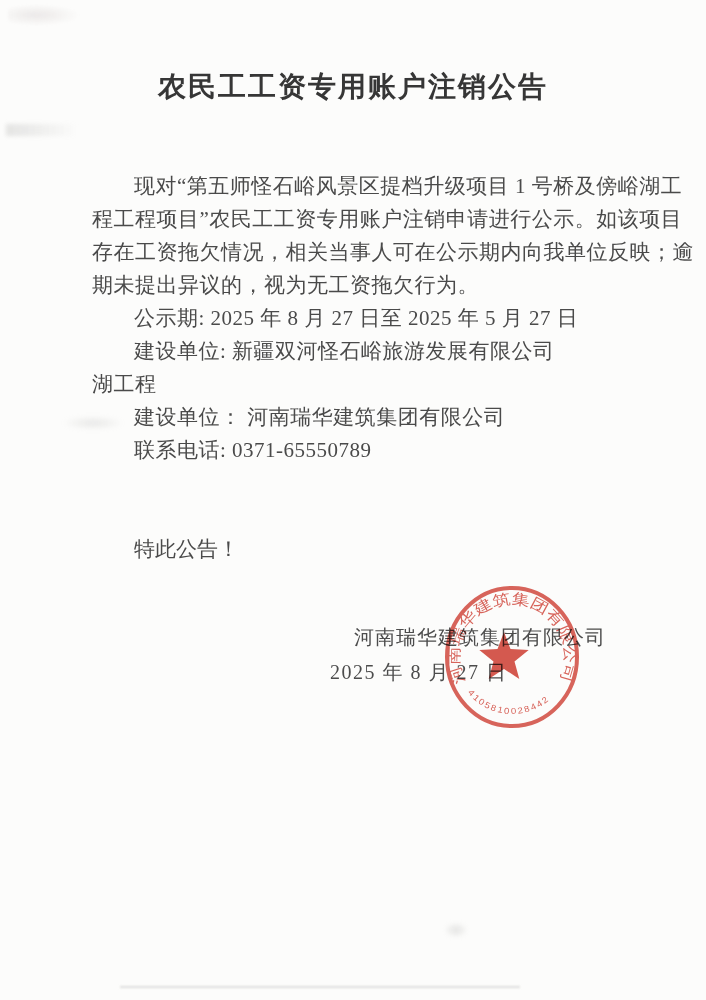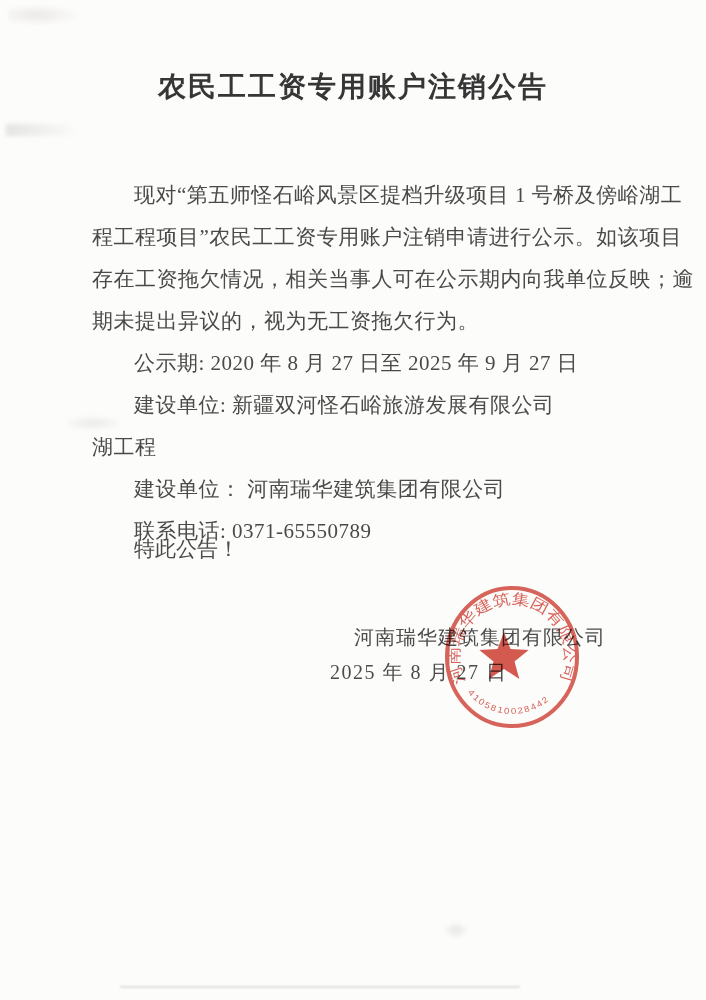--- a/index.html
+++ b/index.html
@@ -25,21 +25,20 @@
   .body-block{
     position:absolute;
     top:170px;left:92px;width:534px;
   }
   .bline{
     height:33px;line-height:33px;
     font-size:21px;
     letter-spacing:0.5px;
     white-space:nowrap;
     color:#4a4a4a;
-    margin-top:9px;
   }
   .bline.indent{padding-left:42px;}
   .closing{
     position:absolute;
     top:533px;left:134px;
     font-size:21px;line-height:33px;
     color:#4a4a4a;
     text-align:center;
   }
   .sig-company{
@@ -94,21 +93,21 @@
   <div class="artifact a-b1"></div>
   <div class="artifact a-b2"></div>
 
   <div class="doc-title">农民工工资专用账户注销公告</div>
 
   <div class="body-block">
     <div class="bline indent">现对“第五师怪石峪风景区提档升级项目 1 号桥及傍峪湖工</div>
     <div class="bline">程工程项目”农民工工资专用账户注销申请进行公示。如该项目</div>
     <div class="bline">存在工资拖欠情况，相关当事人可在公示期内向我单位反映；逾</div>
     <div class="bline">期未提出异议的，视为无工资拖欠行为。</div>
-    <div class="bline indent">公示期: 2020 年 8 月 27 日至 2025 年 9 月 27 日</div>
+    <div class="bline indent">公示期: 2025 年 8 月 27 日至 2025 年 5 月 27 日</div>
     <div class="bline indent">建设单位: 新疆双河怪石峪旅游发展有限公司</div>
     <div class="bline">湖工程</div>
     <div class="bline indent">建设单位： 河南瑞华建筑集团有限公司</div>
     <div class="bline indent">联系电话: 0371-65550789</div>
   </div>
 
   <div class="closing">特此公告！</div>
 
   <div class="sig-company">河南瑞华建筑集团有限公司</div>
   <div class="sig-date">2025 年 8 月 27 日</div>

